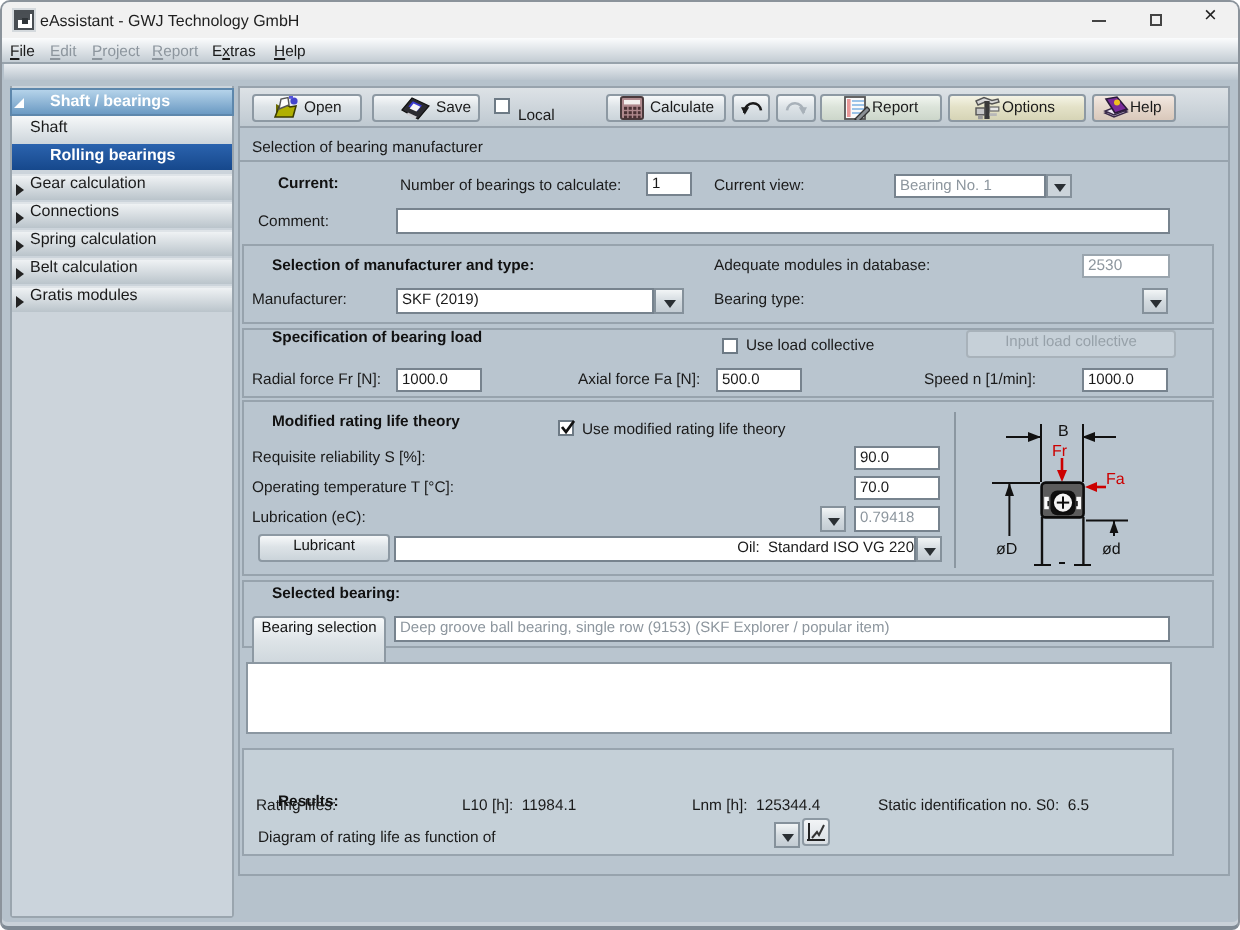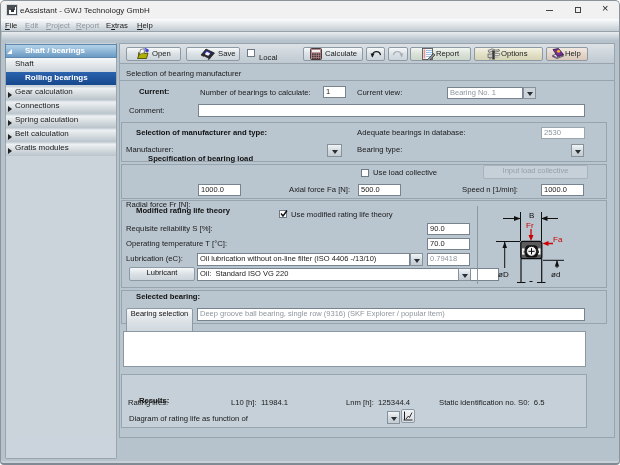--- a/index.html
+++ b/index.html
@@ -158,56 +158,56 @@
   <div class="t" style="left:199px;top:88px;">Number of bearings to calculate:</div>
   <div class="field" style="left:322px;top:85px;width:23px;height:12px;">1</div>
   <div class="t" style="left:356px;top:88px;">Current view:</div>
   <div class="field gray" style="left:446px;top:86px;width:76px;height:12px;color:#8d969e;">Bearing No. 1</div>
   <div class="cbtn" style="left:522px;top:86px;width:13px;height:12px;background:#ccd4da;"></div>
   <div class="t" style="left:128px;top:106px;">Comment:</div>
   <div class="field" style="left:197px;top:103px;width:387px;height:13px;"></div>
 
   <div class="sect" style="top:121px;height:40px;"></div>
   <div class="tb" style="left:125px;top:128px;">Selection of manufacturer and type:</div>
-  <div class="t" style="left:356px;top:128px;">Adequate bearings in database:</div>
+  <div class="t" style="left:356px;top:128px;">Adequate modules in database:</div>
   <div class="abs" style="left:540px;top:126px;width:44px;height:12px;background:#fff;border:1px solid #9aa5ae;font-size:7.7px;color:#8d969e;line-height:10px;padding-left:2px;">2530</div>
   <div class="t" style="left:125px;top:145px;">Manufacturer:</div>
+  <div class="field" style="left:197px;top:143px;width:129px;height:13px;">SKF (2019)</div>
   <div class="cbtn" style="left:326px;top:143px;width:15px;height:13px;"></div>
   <div class="t" style="left:356px;top:145px;">Bearing type:</div>
   <div class="cbtn" style="left:570px;top:143px;width:13px;height:13px;"></div>
 
   <div class="sect" style="top:163px;height:35px;"></div>
-  <div class="tb" style="left:125px;top:154px;margin-left:12px;">Specification of bearing load</div>
+  <div class="tb" style="left:125px;top:164px;">Specification of bearing load</div>
   <div class="chk" style="left:360px;top:168px;"></div>
   <div class="t" style="left:372px;top:168px;">Use load collective</div>
   <div class="btn" style="left:482px;top:164px;width:105px;height:14px;background:#c6d0d8;border-color:#a8b2ba;color:#97a1a9;">Input load collective</div>
-  <div class="t" style="left:125px;top:200px;">Radial force Fr [N]:</div>
+  <div class="t" style="left:125px;top:185px;">Radial force Fr [N]:</div>
   <div class="field" style="left:197px;top:183px;width:43px;height:12px;">1000.0</div>
   <div class="t" style="left:288px;top:185px;">Axial force Fa [N]:</div>
   <div class="field" style="left:357px;top:183px;width:43px;height:12px;">500.0</div>
   <div class="t" style="left:461px;top:185px;">Speed n [1/min]:</div>
   <div class="field" style="left:540px;top:183px;width:43px;height:12px;">1000.0</div>
 
   <div class="sect" style="top:199px;height:88px;"></div>
   <div class="tb" style="left:125px;top:206px;">Modified rating life theory</div>
   <div class="chk" style="left:278px;top:209px;"></div>
   <svg class="abs" style="left:278px;top:208px;" width="10" height="10" viewBox="0 0 10 10">
       <path d="M2 4.5 L4 7 L8 1.5" stroke="#111" stroke-width="1.4" fill="none"></path>
     </svg>
   <div class="t" style="left:290px;top:210px;">Use modified rating life theory</div>
   <div class="t" style="left:125px;top:224px;">Requisite reliability S [%]:</div>
   <div class="field" style="left:426px;top:222px;width:43px;height:12px;">90.0</div>
   <div class="t" style="left:125px;top:239px;">Operating temperature T [°C]:</div>
   <div class="field" style="left:426px;top:237px;width:43px;height:12px;">70.0</div>
   <div class="t" style="left:125px;top:254px;">Lubrication (eC):</div>
-  <div class="field" style="left:196px;top:252px;width:213px;height:13px;">Oil lubrication without on-line filter (ISO 4406 -/13/10)</div>
   <div class="cbtn" style="left:409px;top:252px;width:13px;height:13px;"></div>
   <div class="field" style="left:426px;top:252px;width:43px;height:13px;color:#8d969e;">0.79418</div>
   <div class="btn" style="left:128px;top:266px;width:66px;height:14px;">Lubricant</div>
-  <div class="field" style="left:196px;top:267px;width:302px;height:13px;">Oil:&nbsp; Standard ISO VG 220</div>
+  <div class="field" style="left:196px;top:267px;width:261px;height:13px;text-align:right;">Oil:&nbsp; Standard ISO VG 220</div>
   <div class="cbtn" style="left:457px;top:267px;width:13px;height:13px;"></div>
 
   <div class="abs" style="left:476px;top:205px;width:1px;height:78px;background:#8b97a1;"></div>
   <svg class="abs" style="left:480px;top:200px;" width="134" height="86" viewBox="0 0 134 86">
 
     <text x="48" y="17" font-size="8" fill="#111" font-family="Liberation Sans">B</text>
     <line x1="22" y1="17.5" x2="39" y2="17.5" stroke="#111" stroke-width="1"></line>
     <path d="M39.5 17.5 L33 15 L33 20 Z" fill="#111"></path>
     <line x1="60.5" y1="17.5" x2="77" y2="17.5" stroke="#111" stroke-width="1"></line>
     <path d="M60 17.5 L66.5 15 L66.5 20 Z" fill="#111"></path>
@@ -245,21 +245,21 @@
 
     <line x1="62" y1="59.3" x2="83" y2="59.3" stroke="#111" stroke-width="1"></line>
     <line x1="76" y1="59.3" x2="76" y2="67" stroke="#111" stroke-width="1"></line>
     <path d="M76 59.3 L73.8 65.5 L78.2 65.5 Z" fill="#111"></path>
     <text x="70" y="76" font-size="8" fill="#111" font-family="Liberation Sans">ød</text>
   </svg>
 
   <div class="sect" style="top:289px;height:34px;"></div>
   <div class="tb" style="left:125px;top:292px;">Selected bearing:</div>
   <div class="btn" style="left:125px;top:307px;width:67px;height:28px;">Bearing selection</div>
-  <div class="field" style="left:196px;top:307px;width:388px;height:13px;color:#8d969e;">Deep groove ball bearing, single row (9316) (SKF Explorer / popular item)</div>
+  <div class="field" style="left:196px;top:307px;width:388px;height:13px;color:#8d969e;">Deep groove ball bearing, single row (9153) (SKF Explorer / popular item)</div>
 
   <div class="abs" style="left:122px;top:330px;width:463px;height:36px;background:#fff;border:1px solid #8b97a1;"></div>
 
   <div class="abs" style="left:120px;top:373px;width:466px;height:54px;background:#c5d0d8;border:1px solid #98a4ae;"></div>
   <div class="tb" style="left:128px;top:396px;text-align:right;">Results:</div>
   <div class="t" style="left:127px;top:398px;">Rating lifes:</div>
   <div class="t" style="left:230px;top:398px;">L10 [h]:&nbsp; 11984.1</div>
   <div class="t" style="left:345px;top:398px;">Lnm [h]:&nbsp; 125344.4</div>
   <div class="t" style="left:438px;top:398px;">Static identification no. S0:&nbsp; 6.5</div>
   <div class="t" style="left:128px;top:414px;">Diagram of rating life as function of</div>

